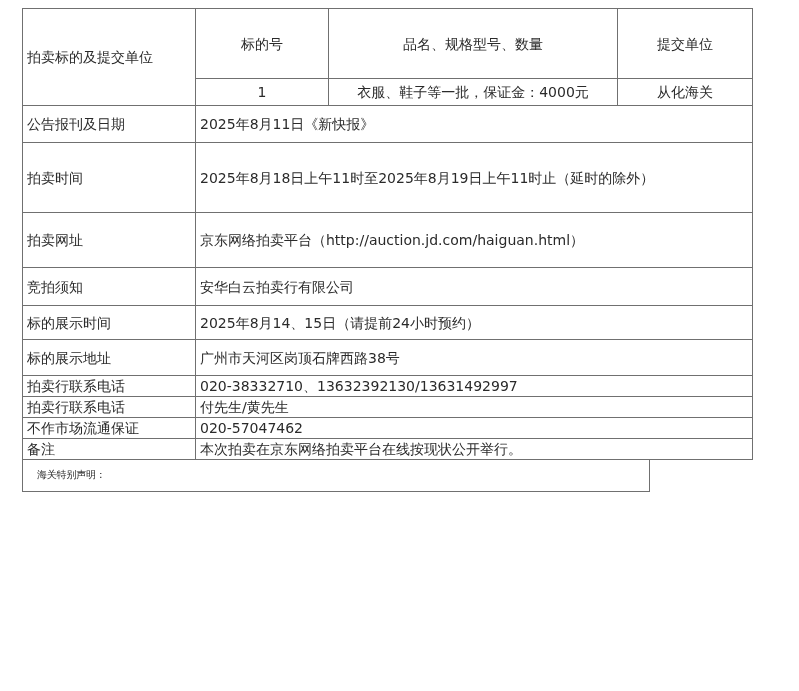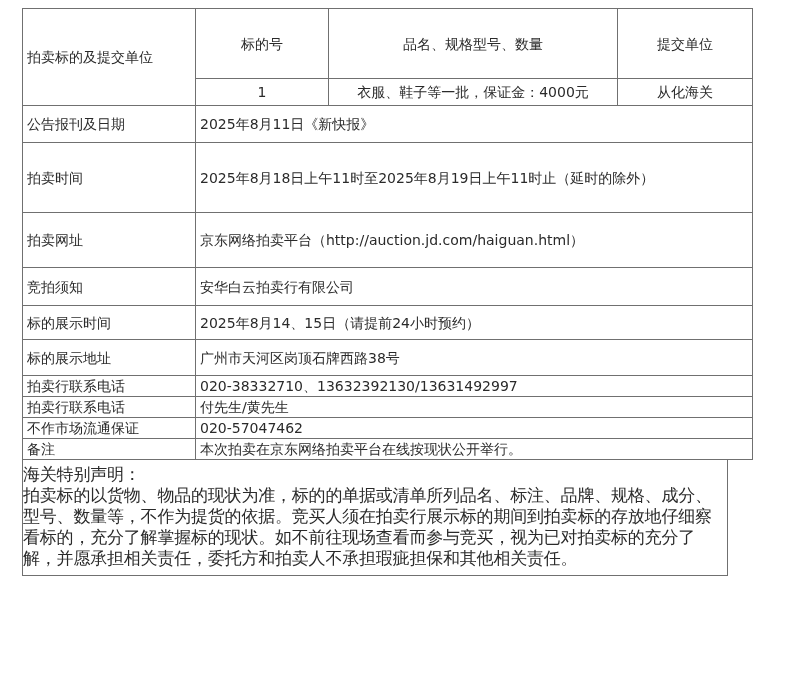--- a/index.html
+++ b/index.html
@@ -1,21 +1,21 @@
 <!DOCTYPE html>
 <html><head>
 <meta charset="utf-8">
 <style>
   html,body{margin:0;padding:0;background:#ffffff;}
   body{width:799px;height:691px;position:relative;overflow:hidden;font-family:"DejaVu Sans","Liberation Sans",sans-serif;color:#2a2a2a;}
   .doc{position:absolute;left:22px;top:8px;width:730px;}
   table{border-collapse:collapse;width:730px;table-layout:fixed;}
   td{border:1px solid #707070;padding:0 4px;font-size:14px;line-height:16px;vertical-align:middle;white-space:nowrap;overflow:hidden;margin-top:8px;}
   td.c{text-align:center;}
-  .notice{width:706px;border:1px solid #707070;border-top:none;box-sizing:border-box;padding:4px 4px 6px 0;font-size:17px;line-height:21px;letter-spacing:-0.2px;}
+  .notice{width:628px;border:1px solid #707070;border-top:none;box-sizing:border-box;padding:4px 4px 6px 14px;font-size:10px;line-height:21px;letter-spacing:-0.2px;}
   .notice p{margin:0;}
 </style>
 </head>
 <body>
 
 <div class="doc">
   <table>
     <colgroup>
       <col style="width:173px">
       <col style="width:133px">
@@ -72,15 +72,14 @@
     </tr>
     <tr style="height:21px">
       <td>备注</td>
       <td colspan="3">本次拍卖在京东网络拍卖平台在线按现状公开举行。</td>
     </tr>
   </tbody>
     </table>
 
   <div class="notice">
     <p>海关特别声明：</p>
-    <p>拍卖标的以货物、物品的现状为准，标的的单据或清单所列品名、标注、品牌、规格、成分、型号、数量等，不作为提货的依据。竞买人须在拍卖行展示标的期间到拍卖标的存放地仔细察看标的，充分了解掌握标的现状。如不前往现场查看而参与竞买，视为已对拍卖标的充分了解，并愿承担相关责任，委托方和拍卖人不承担瑕疵担保和其他相关责任。</p>
   </div>
 </div>
 
 </body></html>

